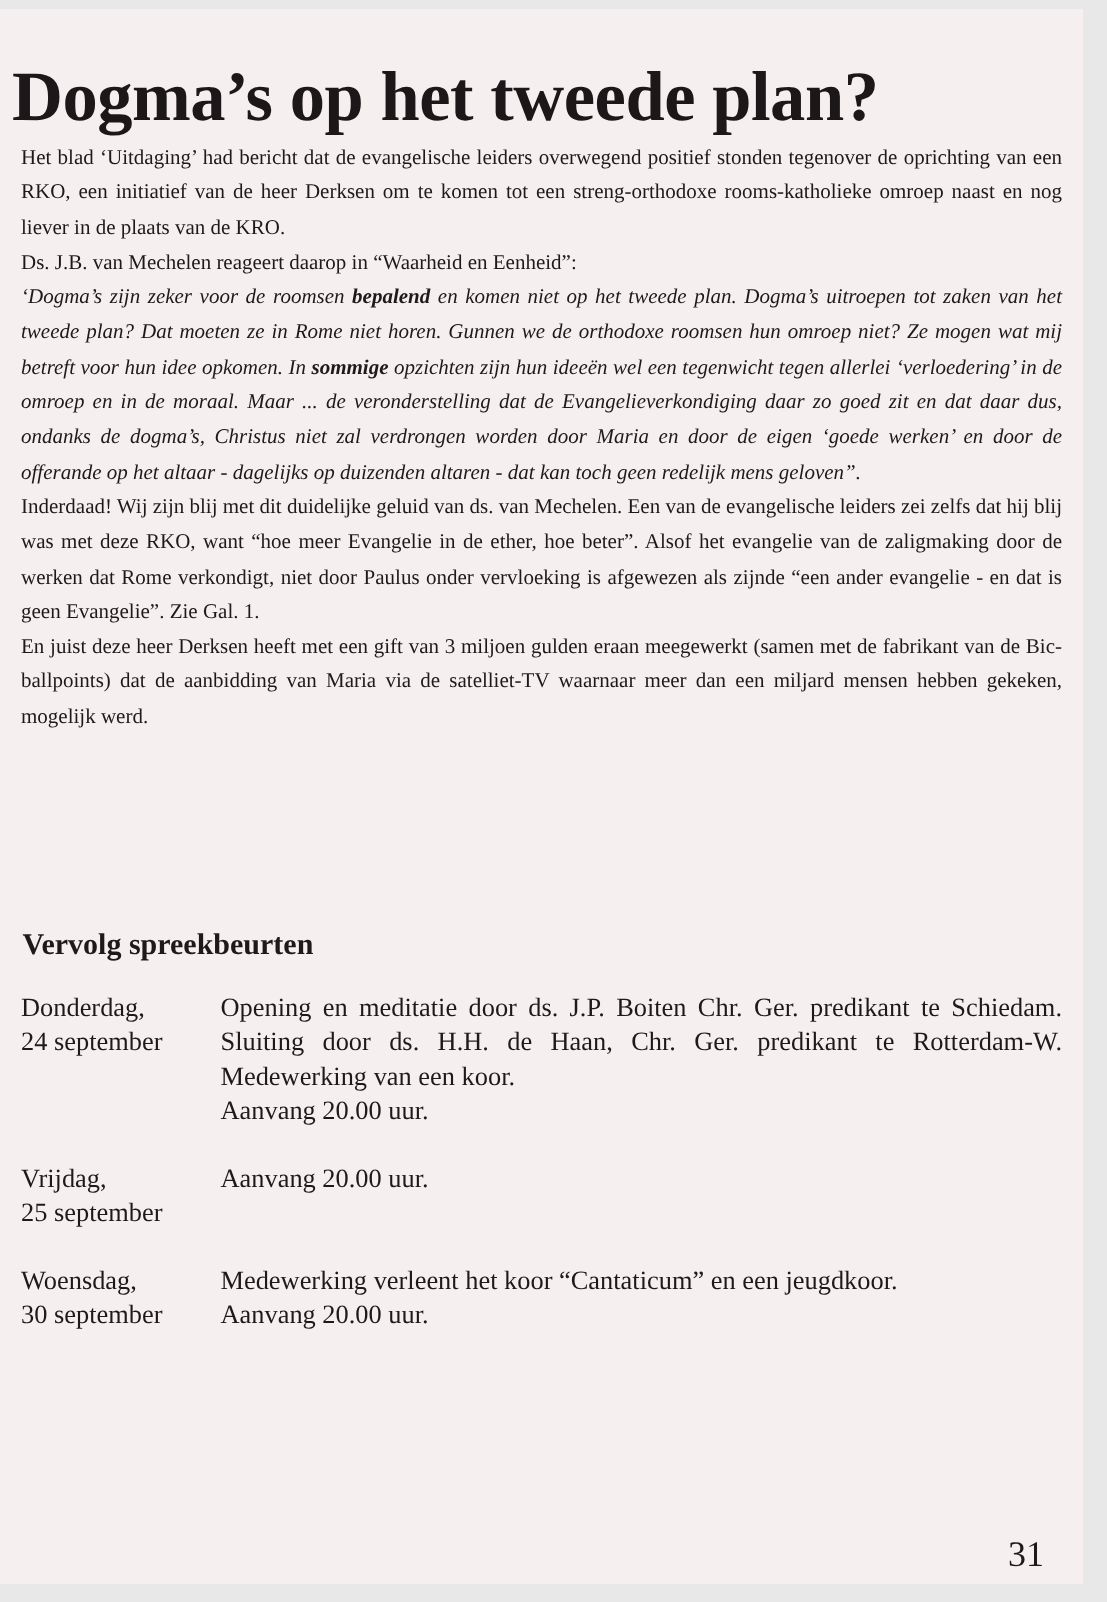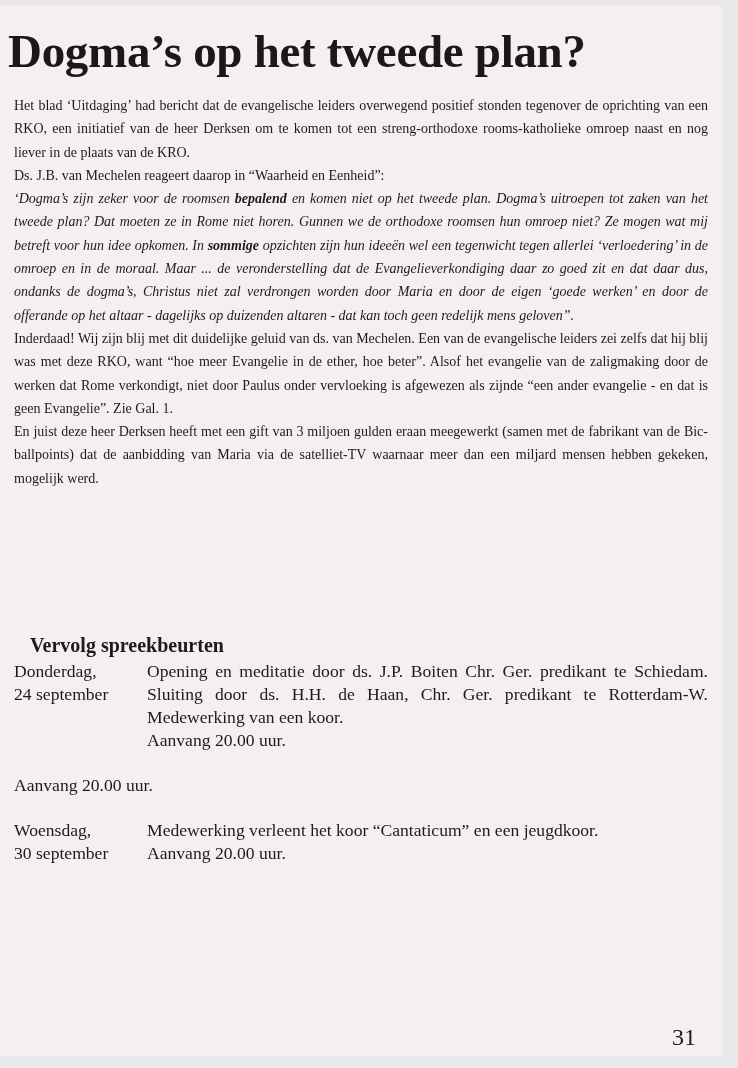--- a/index.html
+++ b/index.html
@@ -8,35 +8,35 @@
     background: #e9e8e9;
     font-family: "Liberation Serif", "DejaVu Serif", serif;
     color: #1e1a1b;
   }
   .page {
     position: absolute; left: 0; top: 6px;
     width: 722px; height: 1050px;
     background: #f6efef;
   }
   .title {
-    position: absolute; left: 8px; top: 22px;
+    position: absolute; left: 8px; top: 36px;
     font-size: 47px; font-weight: bold; letter-spacing: -0.3px;
     margin: 0; line-height: 1; color: #1c1718;
   }
   .body {
     position: absolute; left: 14px; top: 88px; width: 694px;
     font-size: 14px; line-height: 23.3px;
     text-align: justify;
   }
   .body p { margin: 0; }
   .body .quote { font-style: italic; }
   .body .quote b { font-style: normal; font-weight: bold; font-style: italic; }
   .h2 {
     position: absolute; left: 14px; top: 612px;
-    font-size: 20px; font-weight: bold; margin: 16px;
+    font-size: 20px; font-weight: bold; margin: 1px;
   }
   .events { position: absolute; left: 14px; top: 654px; width: 694px; font-size: 17.6px; line-height: 23px; }
   .event { display: flex; margin-bottom: 22px; }
   .event .date { width: 133px; flex: none; }
   .event .date span { display: block; }
   .event .desc { flex: 1; text-align: justify; }
   .event .desc p { margin: 0; }
   .pagenum {
     position: absolute; right: 26px; top: 1018px;
     font-size: 24px;
@@ -63,20 +63,24 @@
       <div class="date">
         <span>Donderdag,</span>
         <span>24 september</span>
       </div>
       <div class="desc">
         <p>Opening en meditatie door ds. J.P. Boiten Chr. Ger. predikant te Schiedam. Sluiting door ds. H.H. de Haan, Chr. Ger. predikant te Rotterdam-W. Medewerking van een koor.</p>
         <p>Aanvang 20.00 uur.</p>
       </div>
     </div>
     <div class="event">
+      <div class="date">
+        <span>Vrijdag,</span>
+        <span>25 september</span>
+      </div>
       <div class="desc">
         <p>Aanvang 20.00 uur.</p>
       </div>
     </div>
     <div class="event">
       <div class="date">
         <span>Woensdag,</span>
         <span>30 september</span>
       </div>
       <div class="desc">

